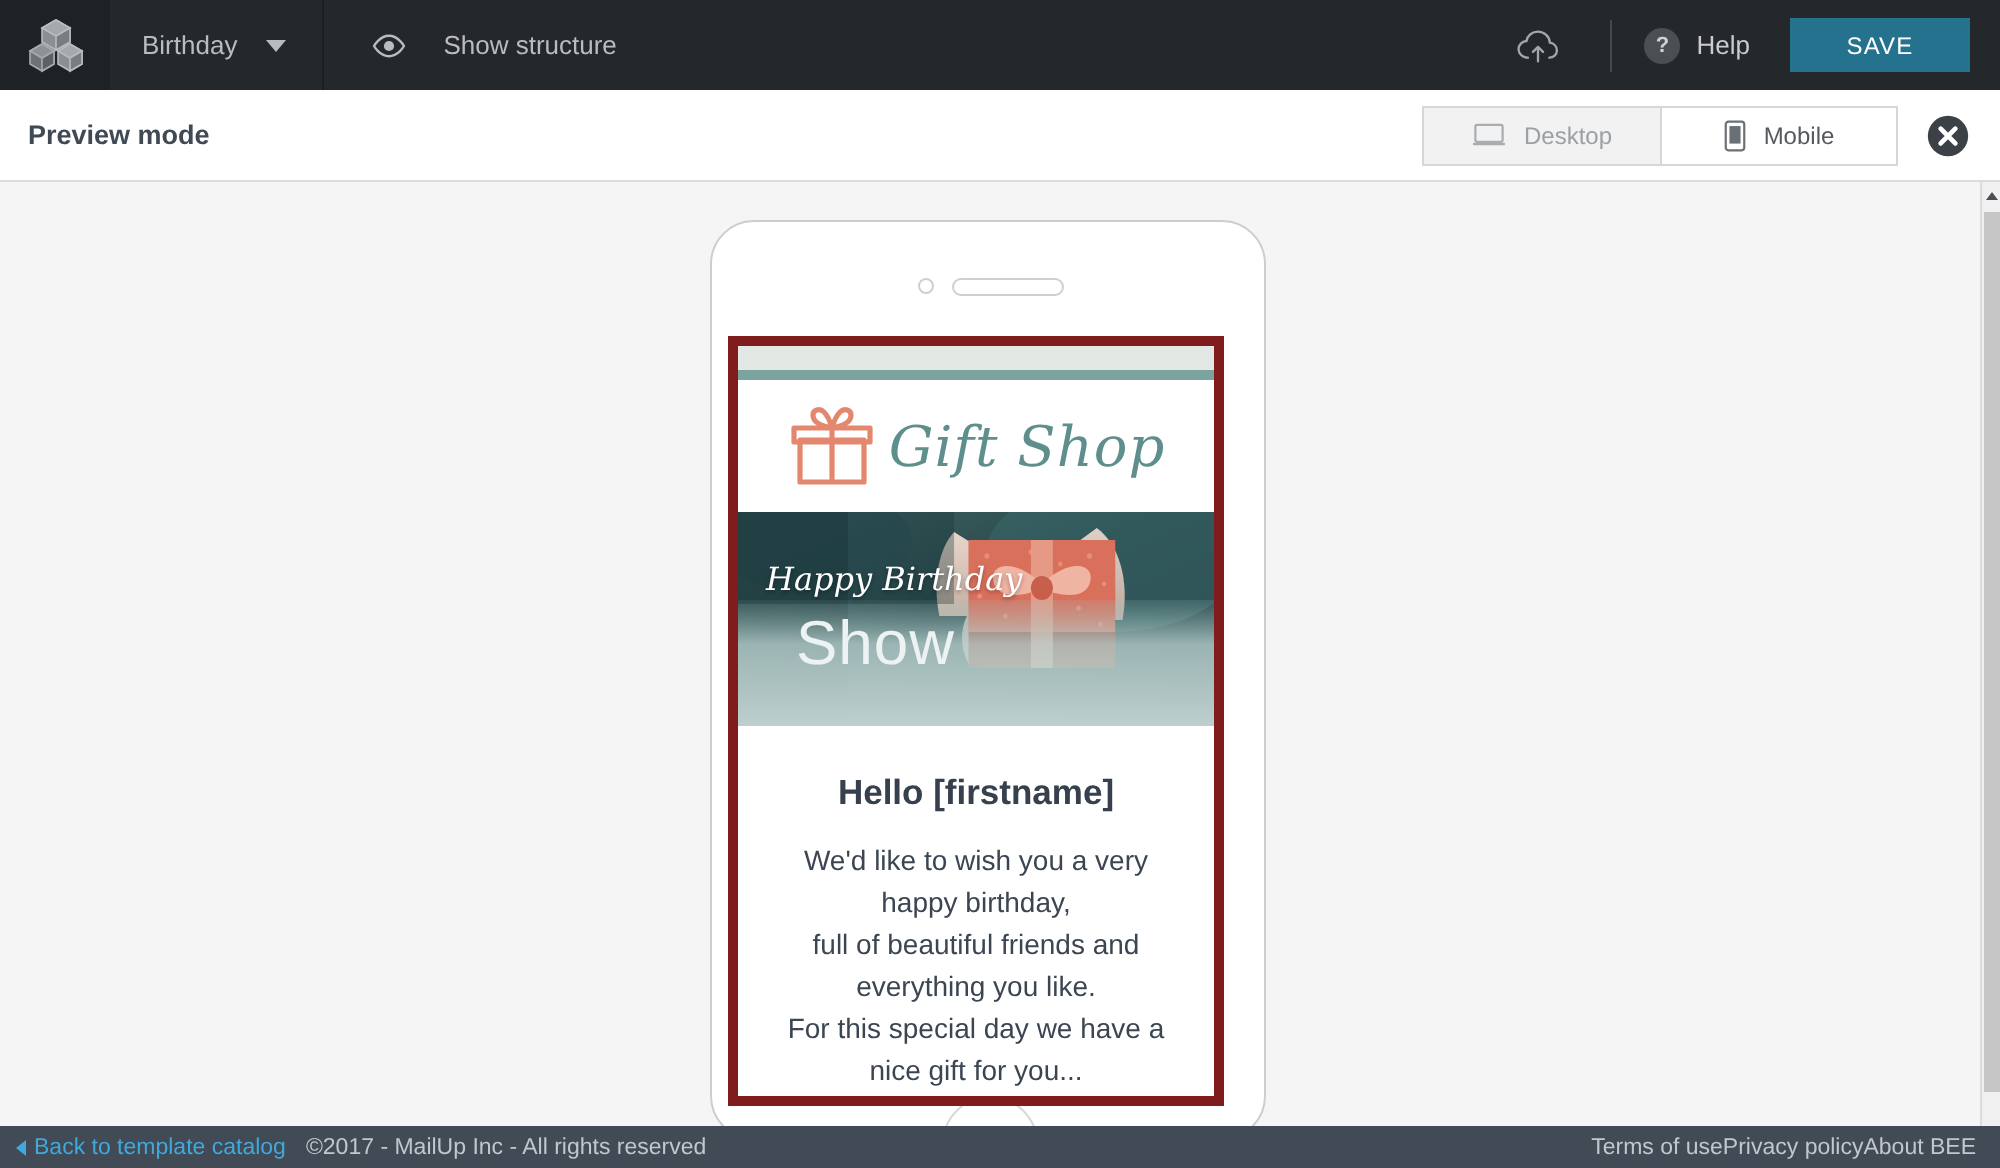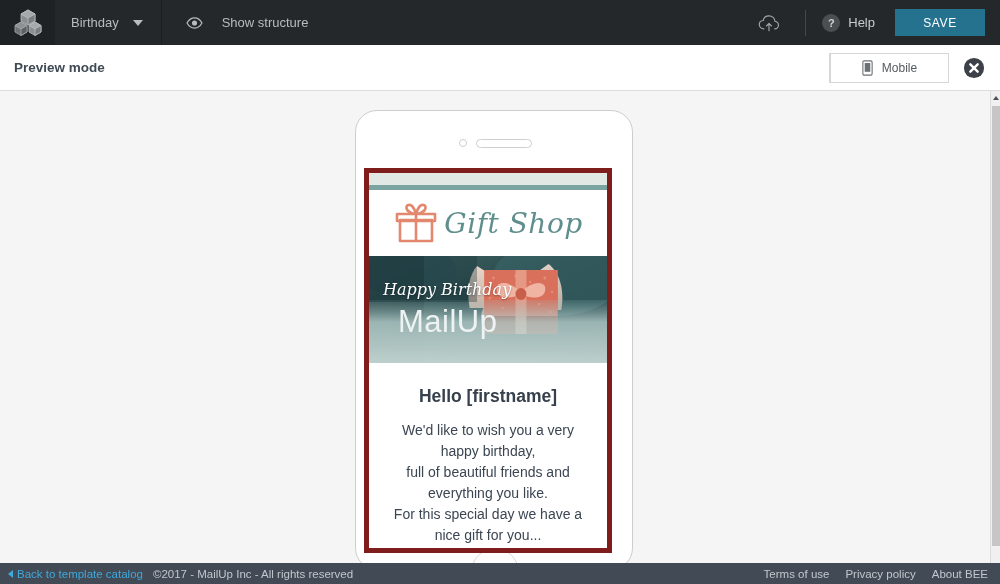--- a/index.html
+++ b/index.html
@@ -322,21 +322,21 @@
     border-top: 4px solid transparent;
     border-bottom: 4px solid transparent;
     border-right: 5px solid #3fa9dc;
   }
   .footer-copy {
     color: #c2c7cd;
     padding-left: 10px;
   }
   .footer-spacer { flex: 1; }
   .footer-links {
-    display: flex; gap: 16px;
+    display: flex; 
     padding-right: 12px;
     color: #c2c7cd;
   }
   .footer-links span { cursor: pointer; }
 </style>
 </head>
 <body>
 
 <div class="topbar">
 
@@ -391,20 +391,27 @@
 
   <button class="save-btn">SAVE</button>
 </div>
 
 <div class="previewbar">
   <span class="preview-title">Preview mode</span>
 
   <div class="previewbar-spacer"></div>
 
   <div class="device-toggle">
+    <div class="device-btn">
+      <svg class="desktop-icon" viewBox="0 0 20 15">
+        <rect x="2" y="1.5" width="16" height="10" rx="1" fill="none" stroke="#a8adb1" stroke-width="1.3"></rect>
+        <rect x="0.5" y="12" width="19" height="1.6" rx="0.8" fill="#a8adb1"></rect>
+      </svg>
+      <span>Desktop</span>
+    </div>
     <div class="device-btn active">
       <svg class="mobile-icon" viewBox="0 0 13 19">
         <rect x="1" y="1" width="11" height="17" rx="1.6" fill="none" stroke="#6b7075" stroke-width="1.3"></rect>
         <rect x="3.2" y="3.6" width="6.6" height="10.4" fill="#6b7075"></rect>
       </svg>
       <span>Mobile</span>
     </div>
   </div>
 
   <svg class="close-btn" viewBox="0 0 24 24">
@@ -490,21 +497,21 @@
           <rect x="160" y="14" width="12" height="64" fill="#e8a08c" opacity="0.85"></rect>
           <path d="M166 36 C150 22 136 26 140 36 C143 44 158 42 166 38 Z" fill="#f0b4a2"></path>
           <path d="M166 36 C182 22 196 26 192 36 C189 44 174 42 166 38 Z" fill="#f0b4a2"></path>
           <circle cx="166" cy="38" r="6" fill="#c75f4b"></circle>
 
           <rect x="0" y="44" width="260" height="63" fill="url(#mintGrad)"></rect>
 
           <rect x="0" y="0" width="118" height="46" fill="#16333a" opacity="0.35"></rect>
         </svg>
         <span class="hero-happy">Happy Birthday</span>
-        <span class="hero-name">MailUp</span>
+        <span class="hero-name">Show</span>
       </div>
 
       <div class="email-body">
         <div class="email-heading">Hello [firstname]</div>
         <div class="email-paragraph">
           <div>We'd like to wish you a very</div>
           <div>happy birthday,</div>
           <div>full of beautiful friends and</div>
           <div>everything you like.</div>
           <div>For this special day we have a</div>

